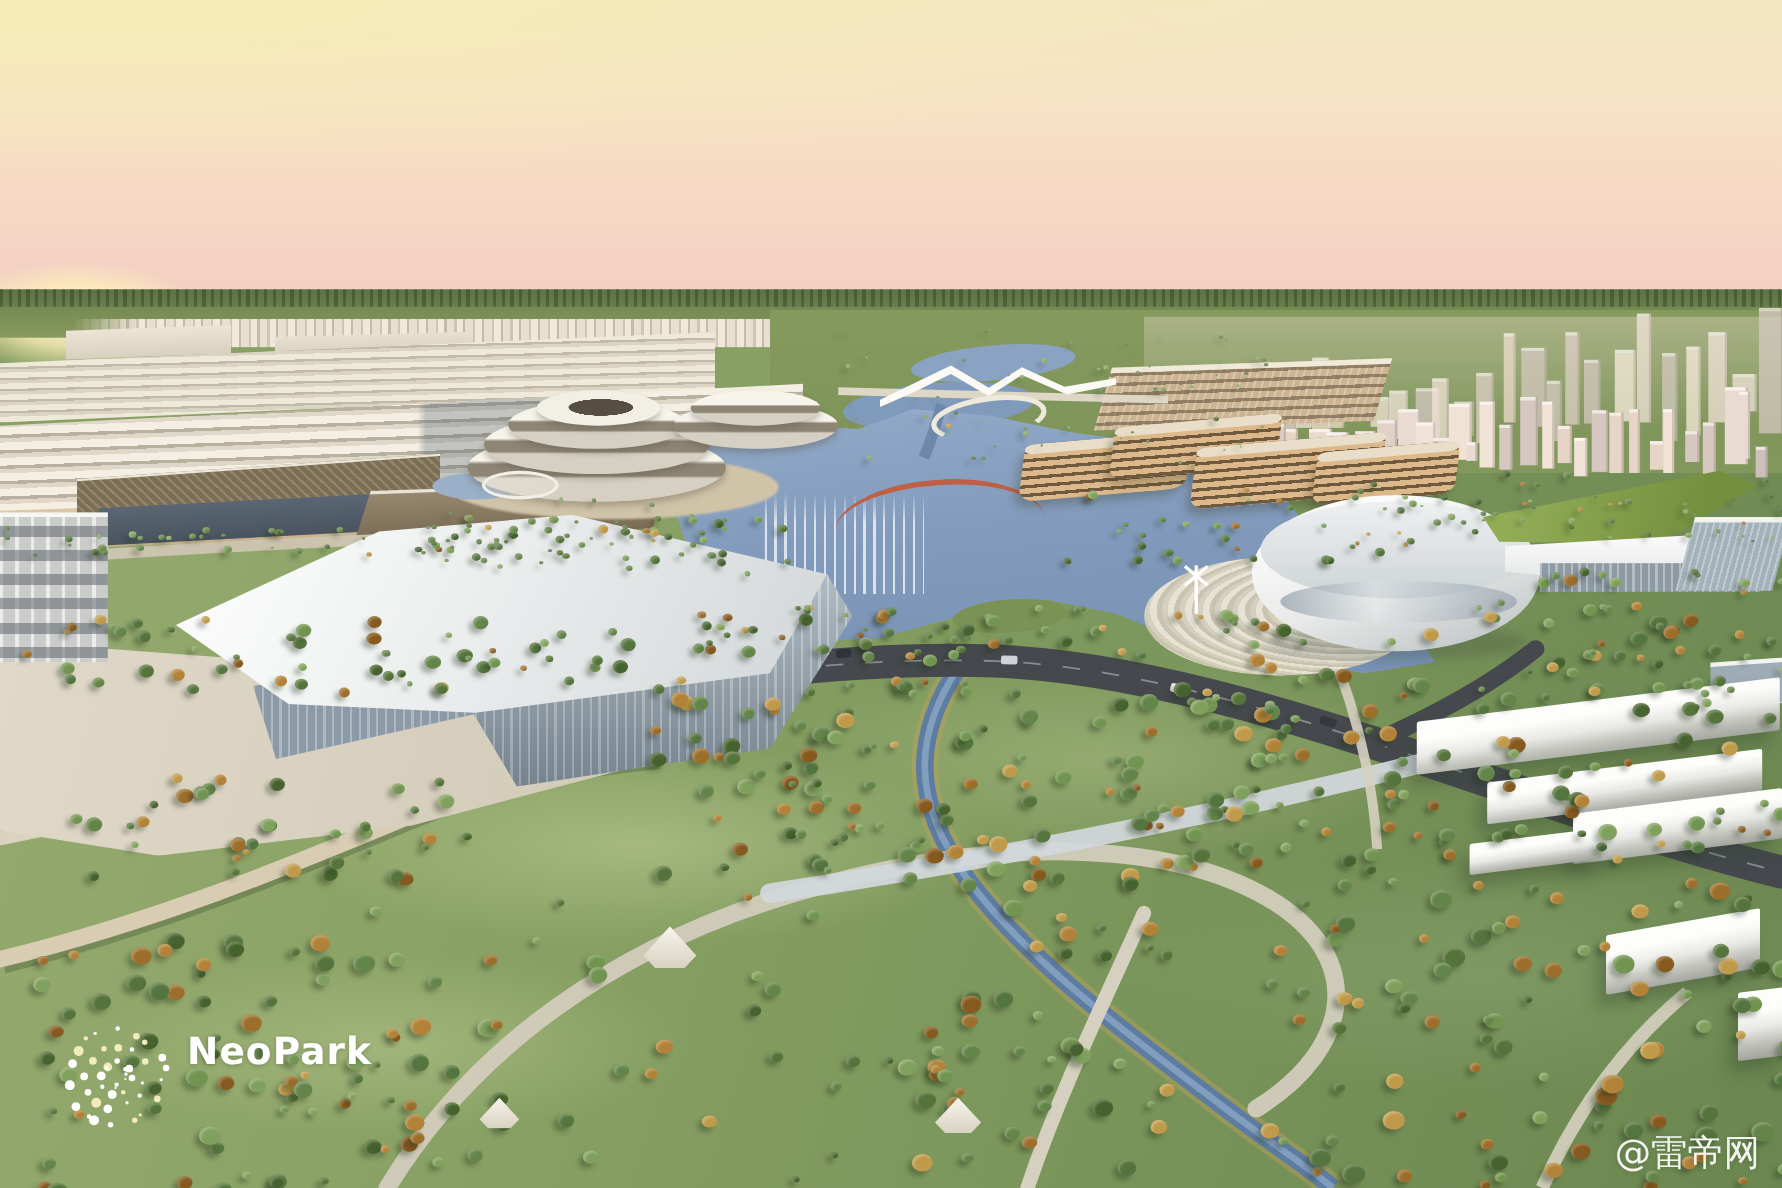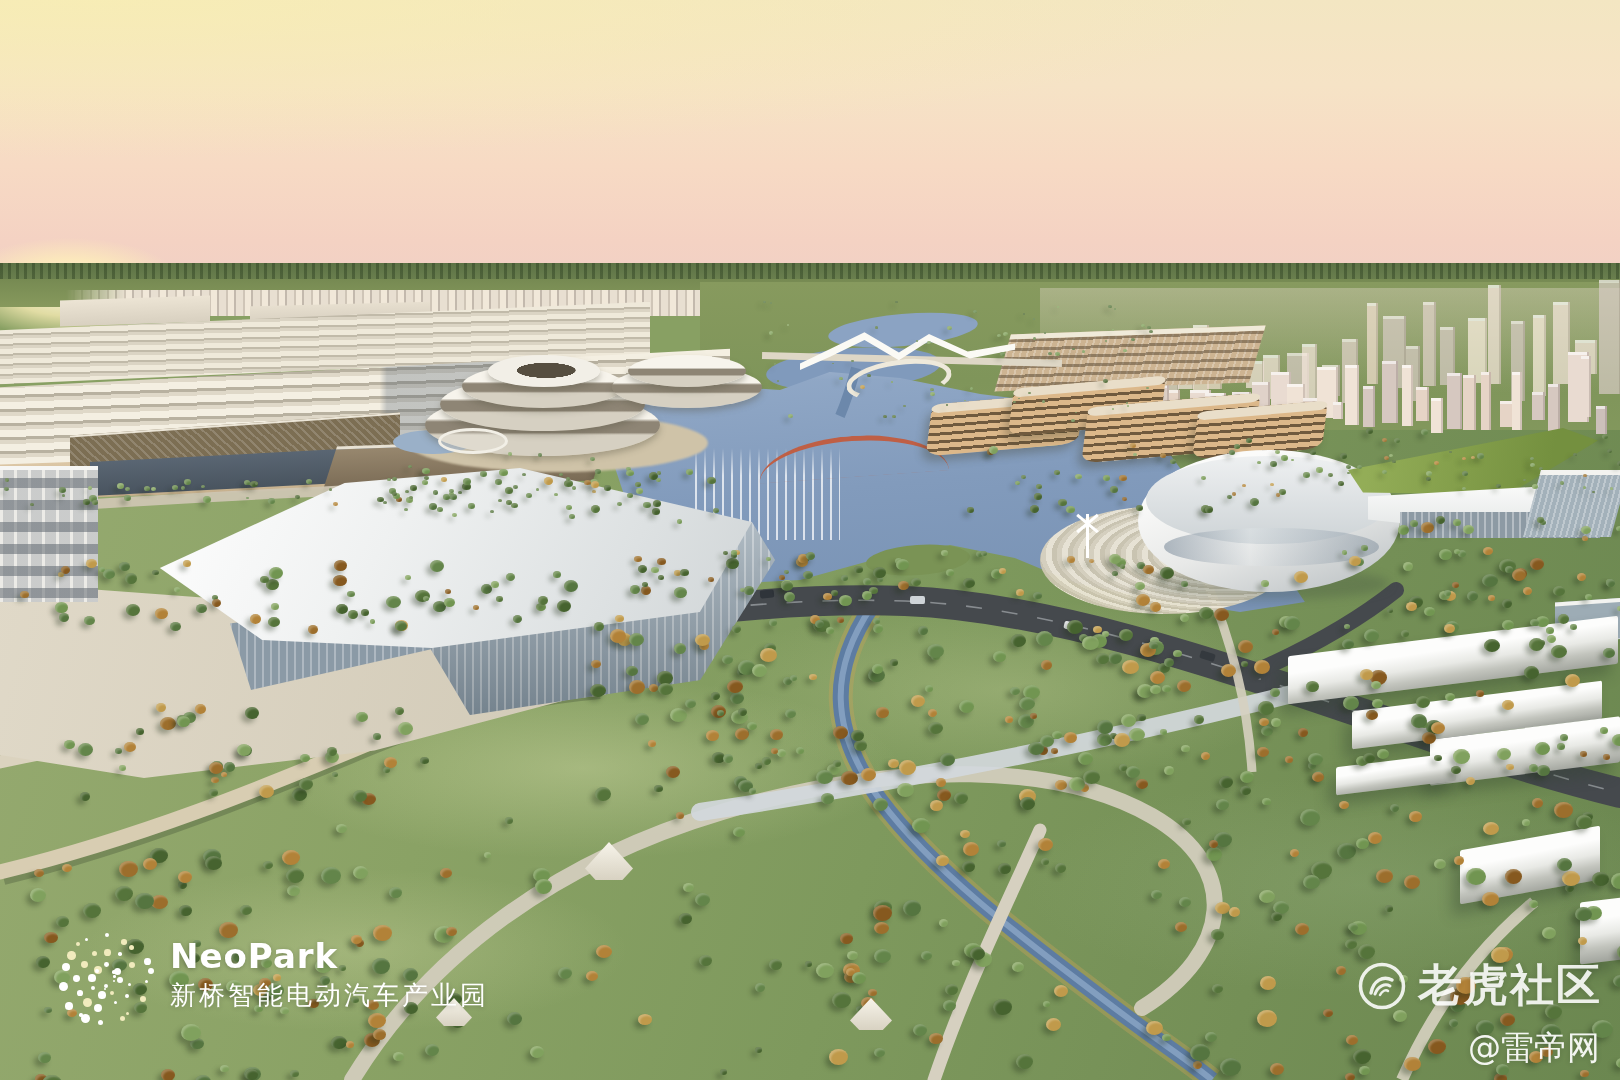--- a/index.html
+++ b/index.html
@@ -1265,26 +1265,16 @@
       <div class="dot" style="left: 49px; top: 37px; width: 4.8px; height: 4.8px; background: rgb(255, 255, 255);"></div>
       <div class="dot" style="left: 59px; top: 43px; width: 7.1px; height: 7.1px; background: rgb(255, 255, 255);"></div>
       <div class="dot" style="left: 49px; top: 63px; width: 2.4px; height: 2.4px; background: rgb(255, 255, 255);"></div>
       <div class="dot" style="left: 58px; top: 55px; width: 2px; height: 2px; background: rgb(255, 255, 255);"></div>
       <div class="dot" style="left: 58px; top: 50px; width: 2.5px; height: 2.5px; background: rgb(255, 255, 255);"></div>
       <div class="dot" style="left: 40px; top: 44px; width: 3.9px; height: 3.9px; background: rgb(255, 255, 255);"></div>
       <div class="dot" style="left: 57px; top: 45px; width: 3.7px; height: 3.7px; background: rgb(255, 255, 255);"></div>
       <div class="dot" style="left: 49px; top: 59px; width: 4px; height: 4px; background: rgb(255, 255, 255);"></div>
     </span>
   <div class="logo-text">NeoPark</div>
-  <div class="logo-sub">新桥智能电动汽车产业园</div>
-
-  <div class="wm">
-    <svg class="wm-icon" viewBox="0 0 52 52">
-      <circle cx="26" cy="26" r="21.5" fill="none" stroke="#ffffff" stroke-width="3.5"></circle>
-      <path d="M15 33 C 17 21, 27 15, 36 20" fill="none" stroke="#ffffff" stroke-width="3.5" stroke-linecap="round"></path>
-      <path d="M19 34 C 22 26, 29 23, 34 26" fill="none" stroke="#ffffff" stroke-width="3" stroke-linecap="round"></path>
-      <path d="M24 35 C 26 31, 30 29, 32 31" fill="none" stroke="#ffffff" stroke-width="2.5" stroke-linecap="round"></path>
-    </svg>
-    <span class="wm-label">老虎社区</span>
-  </div>
+
   <div class="credit">@雷帝网</div>
 
 </div>
 
 </body></html>

